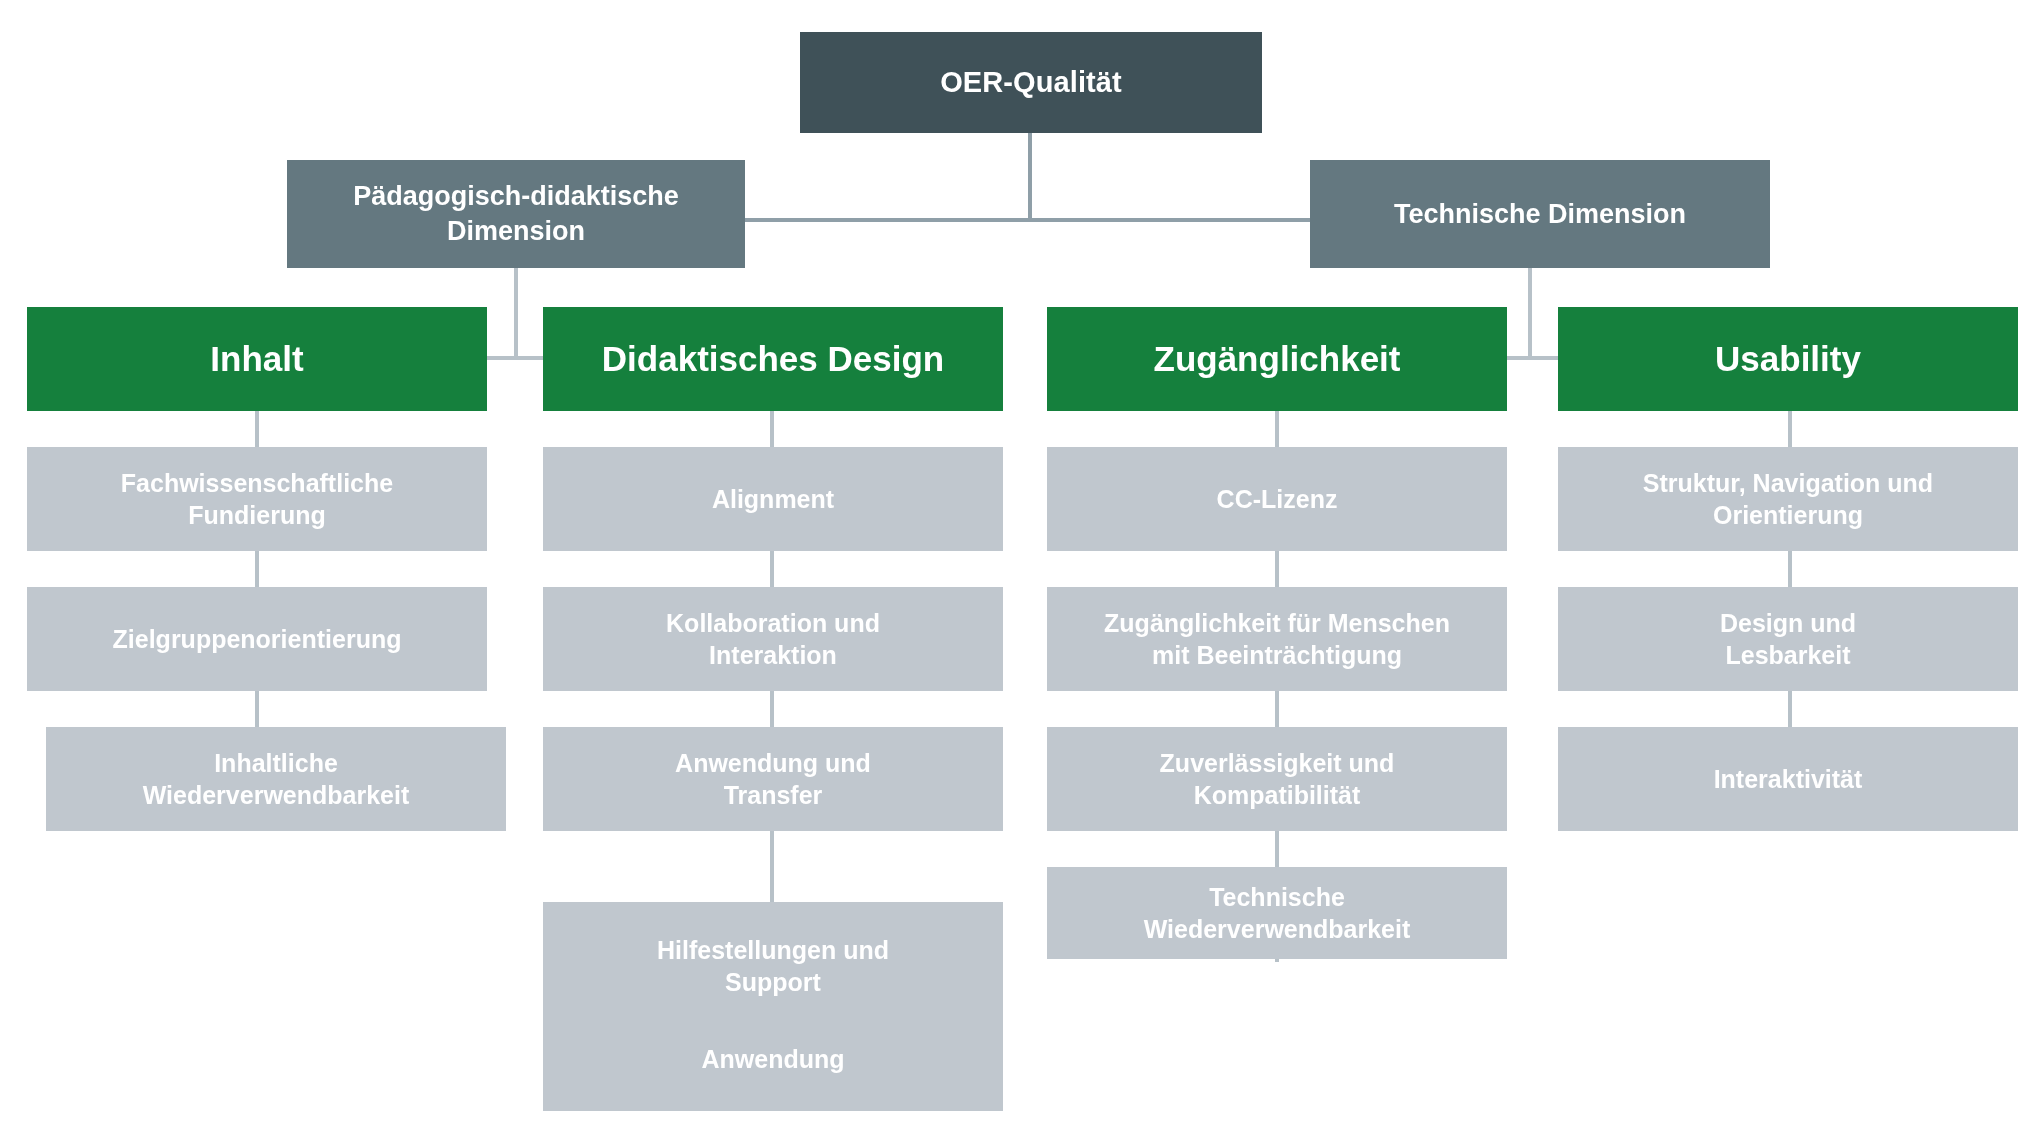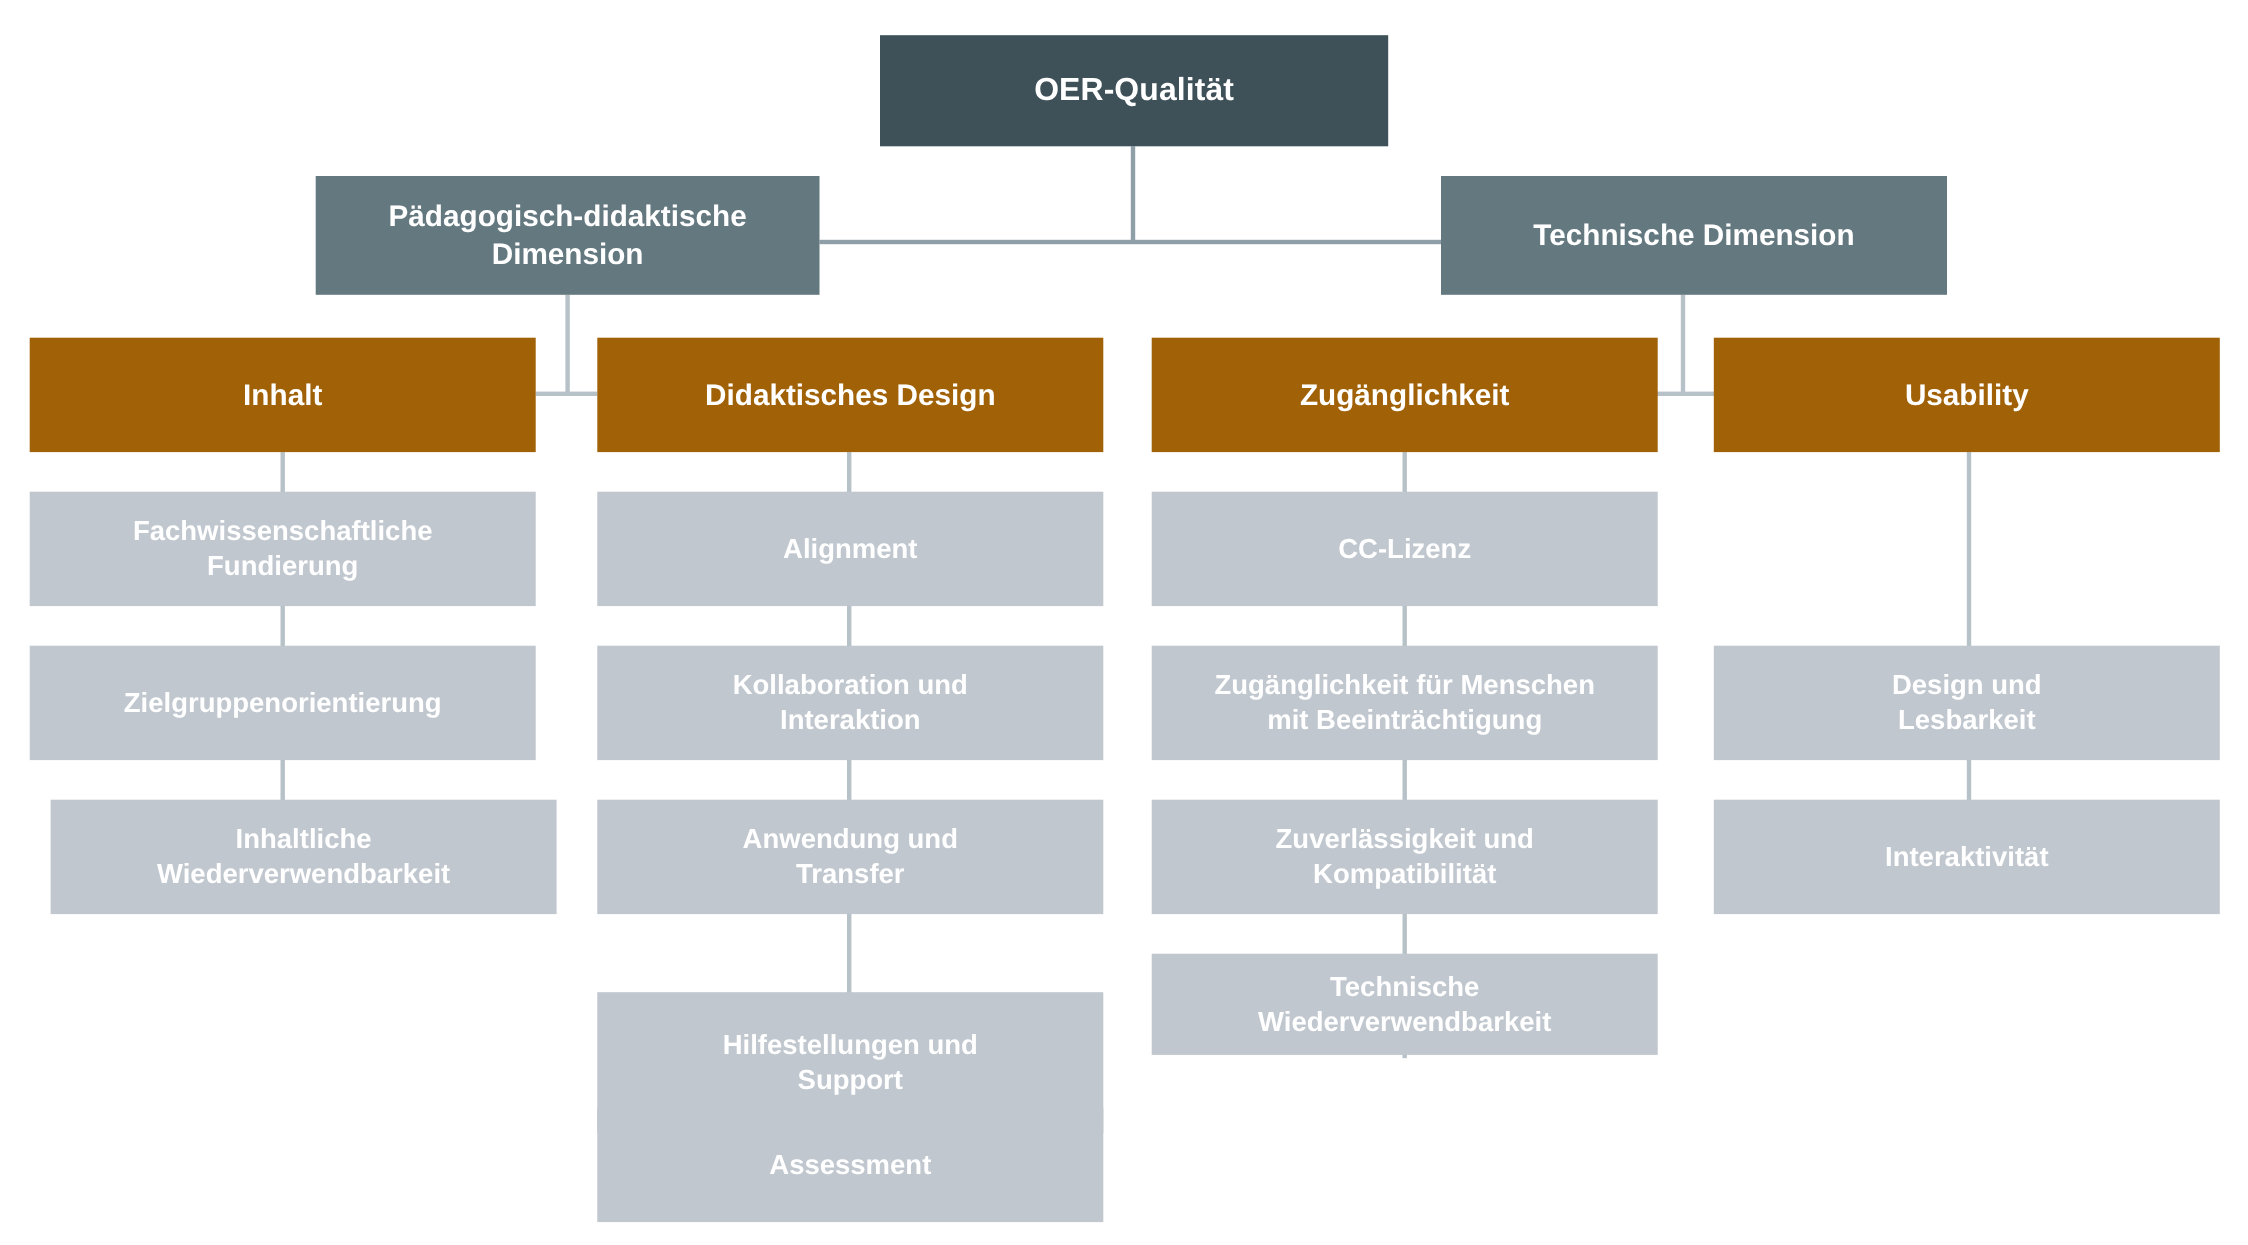--- a/index.html
+++ b/index.html
@@ -44,22 +44,22 @@
   .node.root {
     background: #3f5158;
     font-size: 29px;
     letter-spacing: 0.1px;
   }
   .node.dim {
     background: #647880;
     font-size: 27px;
   }
   .node.cat {
-    background: #a16207;
-    font-size: 27px;
+    background: #15803d;
+    font-size: 35px;
   }
   .node.leaf {
     background: #c0c7ce;
     font-size: 25px;
   }
   .node .txt {
     display: block;
     white-space: pre-line;
   }
 </style>
@@ -132,39 +132,43 @@
   </div>
   <div class="node leaf" style="left:543px; top:727px; width:460px; height:104px;">
     <span class="txt">Anwendung und
 Transfer</span>
   </div>
   <div class="node leaf" style="left:543px; top:902px; width:460px; height:128px;">
     <span class="txt">Hilfestellungen und
 Support</span>
   </div>
   <div class="node leaf" style="left:543px; top:1007px; width:460px; height:104px;">
-    <span class="txt">Assessment</span>
+    <span class="txt">Anwendung</span>
   </div>
 
   <div class="node leaf" style="left:1047px; top:447px; width:460px; height:104px;">
     <span class="txt">CC-Lizenz</span>
   </div>
   <div class="node leaf" style="left:1047px; top:587px; width:460px; height:104px;">
     <span class="txt">Zugänglichkeit für Menschen
 mit Beeinträchtigung</span>
   </div>
   <div class="node leaf" style="left:1047px; top:727px; width:460px; height:104px;">
     <span class="txt">Zuverlässigkeit und
 Kompatibilität</span>
   </div>
   <div class="node leaf" style="left:1047px; top:867px; width:460px; height:92px;">
     <span class="txt">Technische
 Wiederverwendbarkeit</span>
   </div>
 
+  <div class="node leaf" style="left:1558px; top:447px; width:460px; height:104px;">
+    <span class="txt">Struktur, Navigation und
+Orientierung</span>
+  </div>
   <div class="node leaf" style="left:1558px; top:587px; width:460px; height:104px;">
     <span class="txt">Design und
 Lesbarkeit</span>
   </div>
   <div class="node leaf" style="left:1558px; top:727px; width:460px; height:104px;">
     <span class="txt">Interaktivität</span>
   </div>
 
 </div>
 

